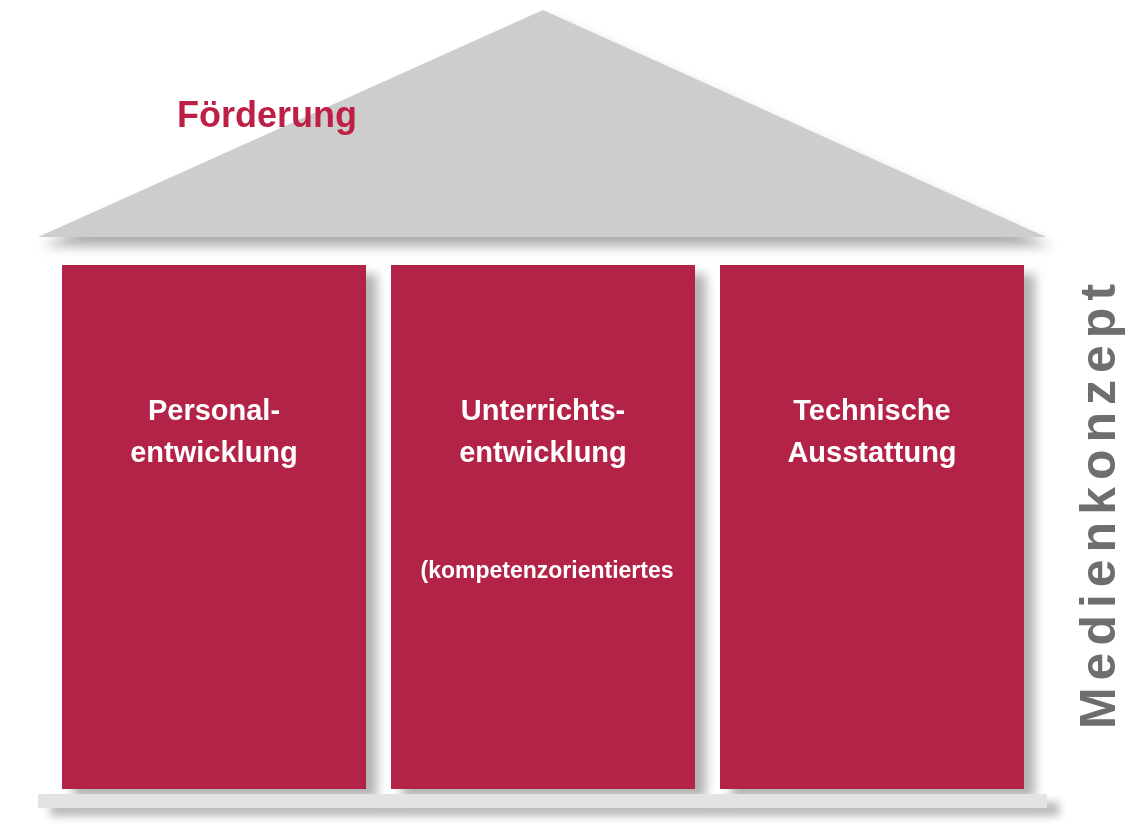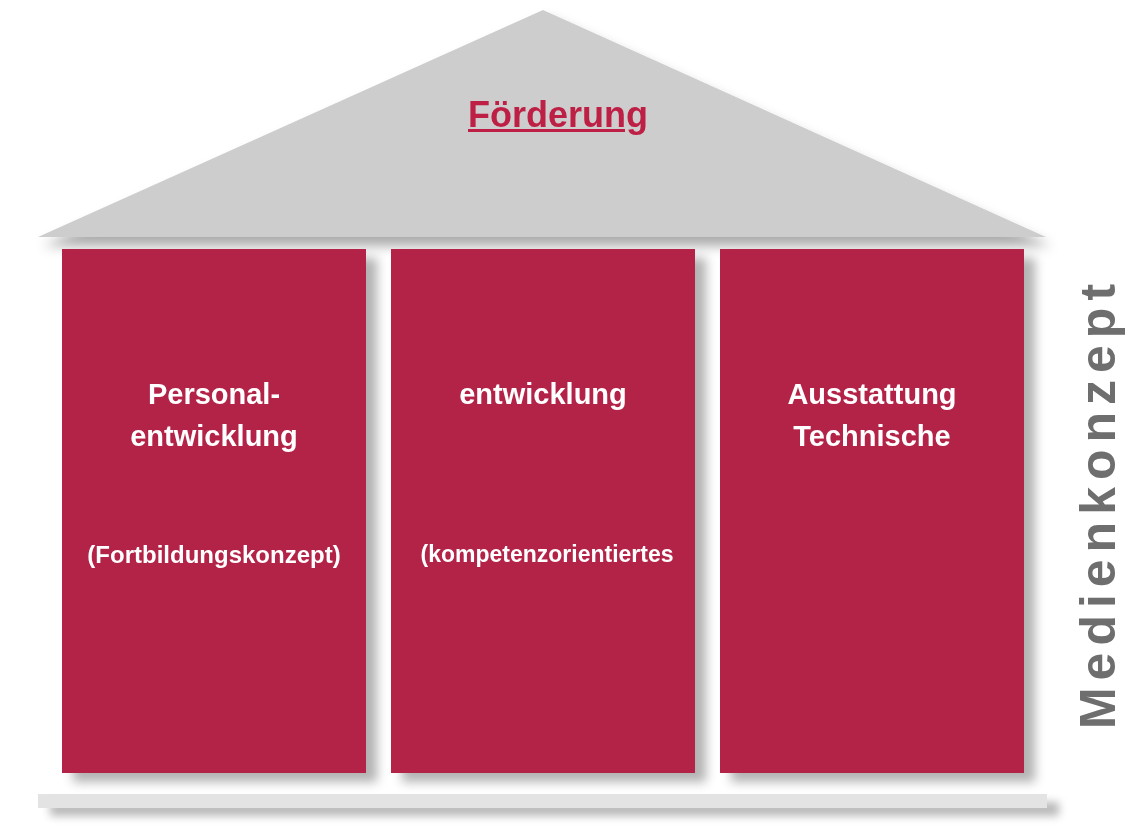--- a/index.html
+++ b/index.html
@@ -20,37 +20,35 @@
   .roof-svg {
     position: absolute;
     left: 0;
     top: 0;
     width: 1147px;
     height: 280px;
     display: block;
   }
   .roof-title {
     position: absolute;
-    left: 188px;
+    left: 177px;
     top: 90px;
     width: 740px;
-    text-align: center;
     font-size: 36px;
     line-height: 50px;
     font-weight: bold;
     color: var(--title_text, #bd1f45);
     z-index: 2;
-    text-decoration: underline;
   }
   .roof-title span { display: block; }
 
   
   .pillar {
     position: absolute;
-    top: 249px;
+    top: 265px;
     width: 304px;
     height: 524px;
     background: var(--pillar, #b32347);
     box-shadow: 11px 9px 10px rgba(0, 0, 0, 0.30);
   }
   .pillar-1 { left: 62px; }
   .pillar-2 { left: 391px; }
   .pillar-3 { left: 720px; }
 
   .pillar-heading {
@@ -125,39 +123,36 @@
 
   <div class="roof-title">
     <span>Förderung</span>
   </div>
 
   <div class="pillar pillar-1">
     <div class="pillar-heading">
       <span>Personal-</span>
       <span>entwicklung</span>
     </div>
-    <div class="pillar-sub">
-      <span>(Fortbildungskonzept)</span>
-      <span></span>
-    </div>
   </div>
 
   <div class="pillar pillar-2">
     <div class="pillar-heading">
+      <span>Unterrichts-</span>
       <span>entwicklung</span>
     </div>
     <div class="pillar-sub">
       <span>(kompetenzorientiertes</span>
     </div>
   </div>
 
   <div class="pillar pillar-3">
     <div class="pillar-heading">
+      <span>Technische</span>
       <span>Ausstattung</span>
-      <span>Technische</span>
     </div>
   </div>
 
   <div class="side-label">Medienkonzept</div>
 
   <div class="base-bar"></div>
 
 </div>
 
 </body></html>

